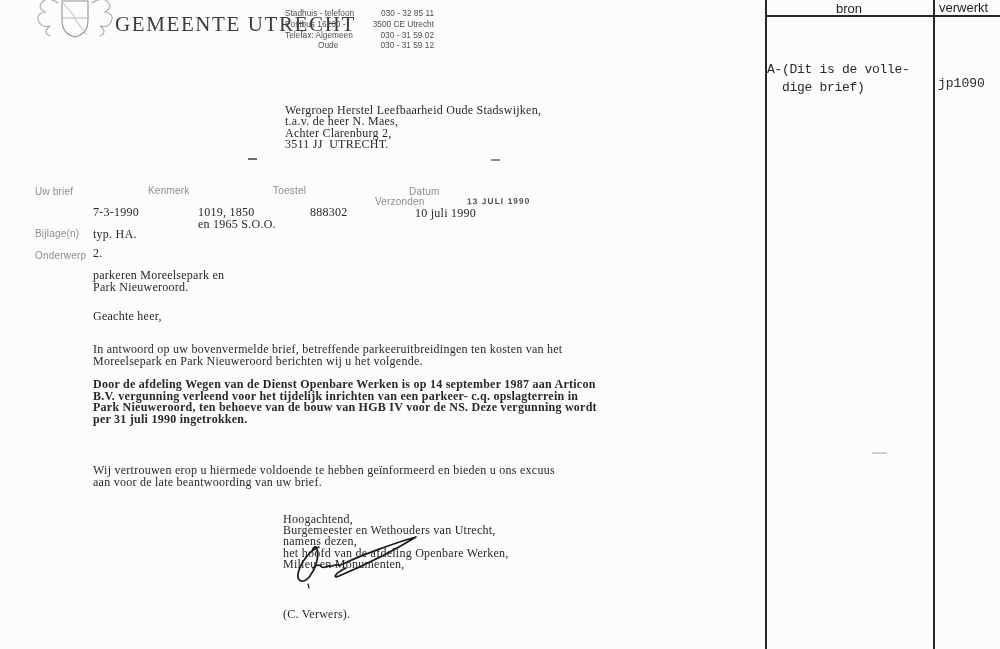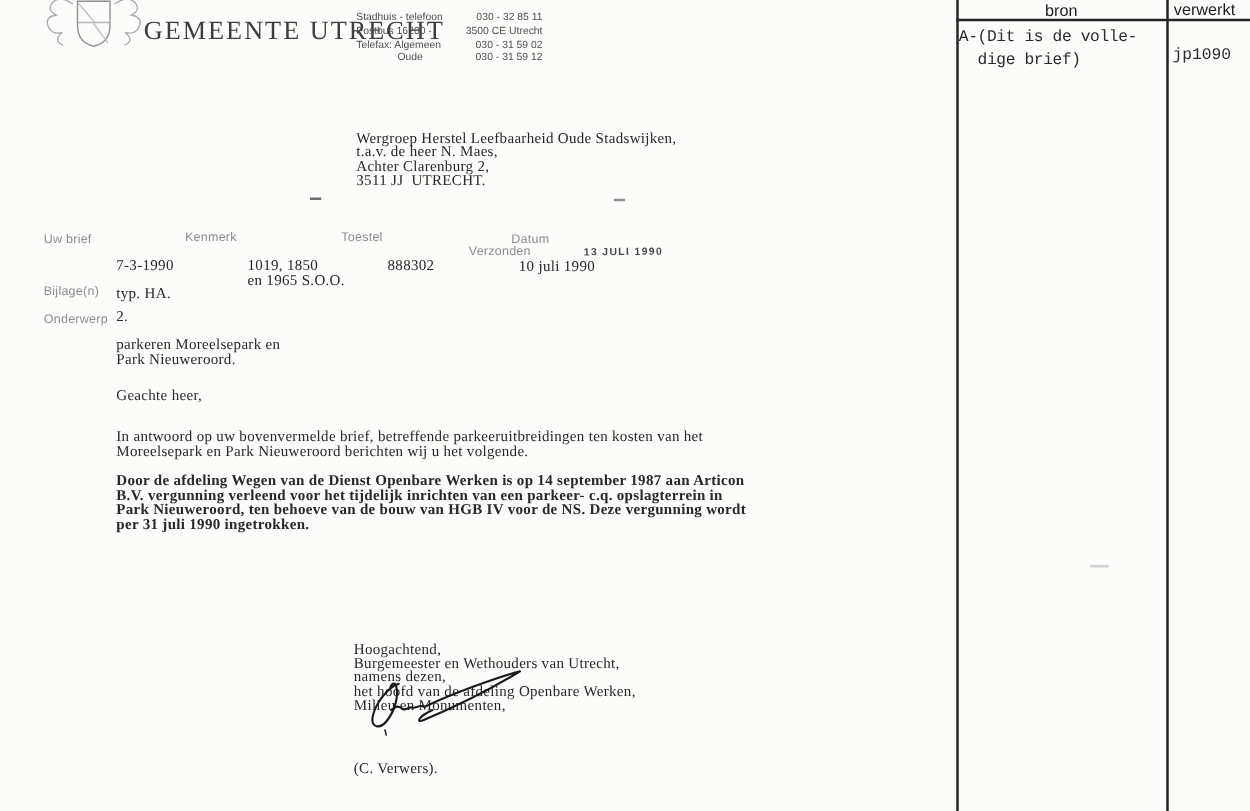--- a/index.html
+++ b/index.html
@@ -48,21 +48,21 @@
   .vl-left { left:765px; } .vl-mid { left:933px; }
   .hline { left:765px; top:15px; width:235px; height:1.6px; background:#262626; }
   .col-head {
     font-family:"Liberation Sans", sans-serif;
     font-size:13px; color:#1d1d1d;
   }
   .bron-head { left:767px; top:1px; width:164px; text-align:center; }
   .verwerkt-head { left:939px; top:0px; }
   .mono {
     font-family:"Liberation Mono", "DejaVu Sans Mono", monospace;
-    font-size:13px; color:#2a2a2a; line-height:18px;
+    font-size:13px; color:#2a2a2a; line-height:18px;margin-top:40px;
   }
   .bron-note { left:767px; top:21px; letter-spacing:-0.3px; }
   .verwerkt-note { left:938px; top:35px; }
 
   
   .mark { background:#6e6e6e; }
   .mk1 { left:248px; top:158px; width:9px; height:1.8px; }
   .mk2 { left:491px; top:159px; width:9px; height:1.6px; background:#8d8d8d; }
   .mk3 { left:872px; top:452px; width:15px; height:1.5px; background:#cfcfcf; }
 </style>
@@ -132,20 +132,22 @@
   <div class="abs tw pre" style="left:93px; top:246px;">parkeren Moreelsepark en
 Park Nieuweroord.</div>
 
   <div class="abs tw salutation">Geachte heer,</div>
   <div class="abs tw pre para p1">In antwoord op uw bovenvermelde brief, betreffende parkeeruitbreidingen ten kosten van het
 Moreelsepark en Park Nieuweroord berichten wij u het volgende.</div>
   <div class="abs tw pre para p2">Door de afdeling Wegen van de Dienst Openbare Werken is op 14 september 1987 aan Articon
 B.V. vergunning verleend voor het tijdelijk inrichten van een parkeer- c.q. opslagterrein in
 Park Nieuweroord, ten behoeve van de bouw van HGB IV voor de NS. Deze vergunning wordt
 per 31 juli 1990 ingetrokken.</div>
+  <div class="abs tw pre para p4">Wij vertrouwen erop u hiermede voldoende te hebben geïnformeerd en bieden u ons excuus
+aan voor de late beantwoording van uw brief.</div>
 
   <div class="abs tw pre closing">Hoogachtend,
 Burgemeester en Wethouders van Utrecht,
 namens dezen,
 het hoofd van de afdeling Openbare Werken,
 Milieu en Monumenten,</div>
 
   <svg class="abs signature-svg" width="142" height="60" viewBox="0 0 142 60">
     <g fill="none" stroke="#1b1b1b" stroke-width="1.7" stroke-linecap="round" stroke-linejoin="round">
       <path d="M33 15 C24 18 14 31 12 42 C11 50 18 52 24 44 C30 36 33 25 31 17 C30 13 27 15 26 19"></path>

